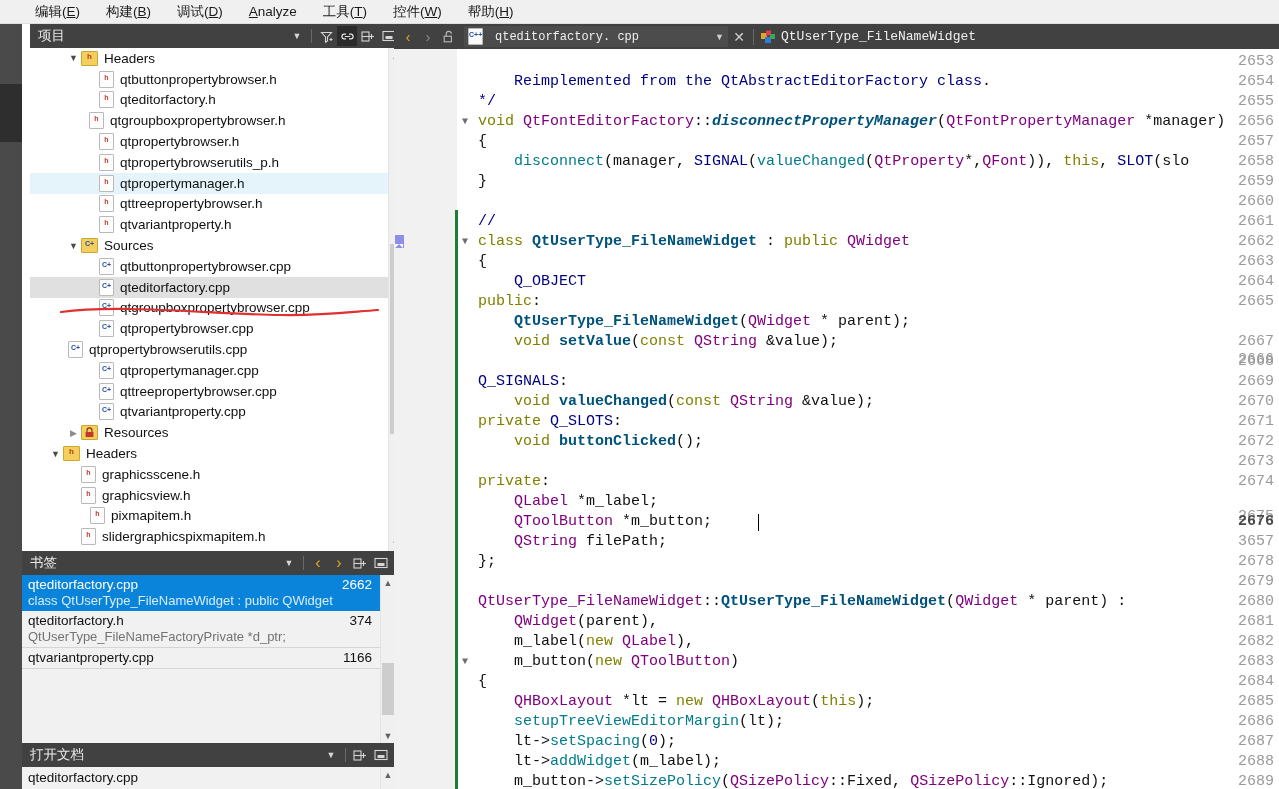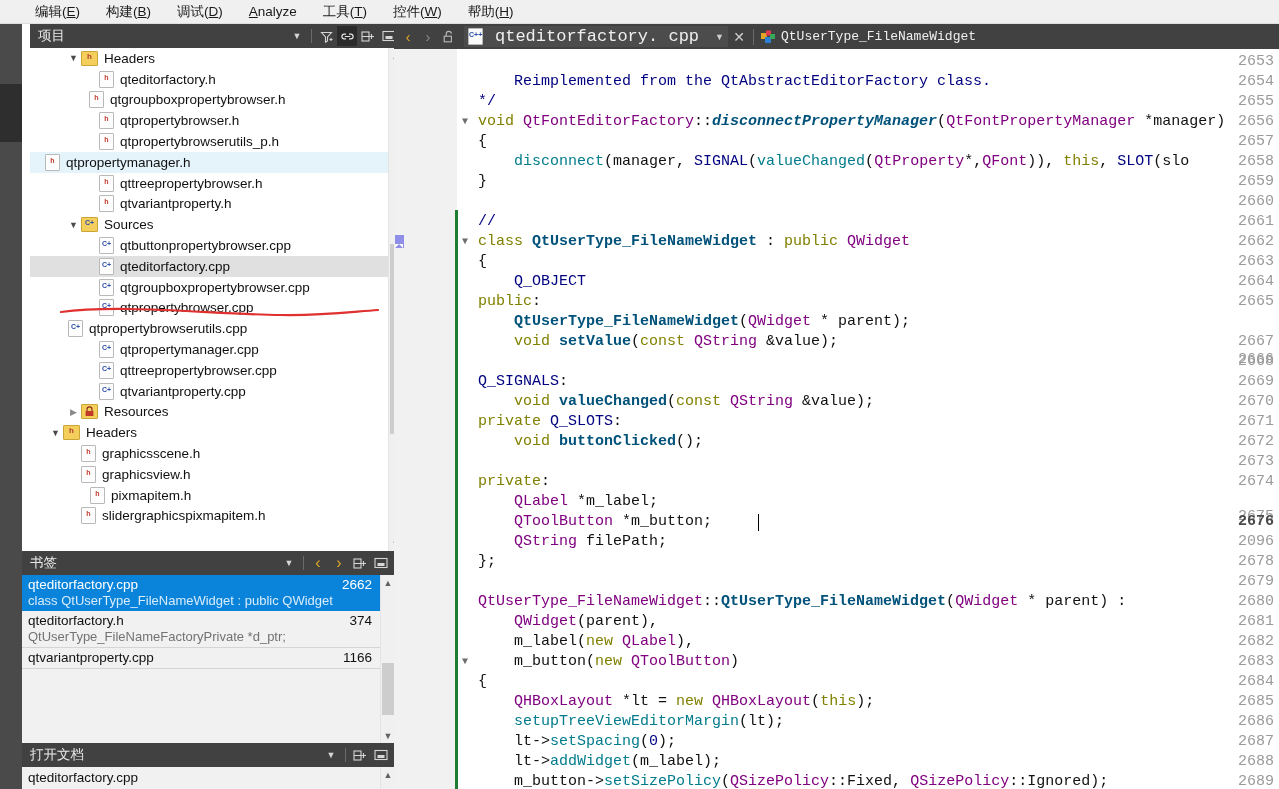--- a/index.html
+++ b/index.html
@@ -142,21 +142,21 @@
   .navbtn{width:20px;height:20px;display:flex;align-items:center;justify-content:center;font-size:15px;}
   .navbtn.en{color:#e0a526;}
   .navbtn.dis{color:#8a8a8a;}
   .lockbtn{width:22px;height:20px;display:flex;align-items:center;justify-content:center;}
   .fileCombo{
     display:flex;align-items:center;gap:6px;margin-left:4px;
     background:#4c4c4c;height:21px;padding:0 4px;box-sizing:border-box;
     min-width:264px;
   }
   .fileCombo .nm{
-    font-family:"Liberation Mono",monospace;font-size:17px;color:#efefef;flex:1 1 auto;
+    font-family:"Liberation Mono",monospace;font-size:12px;color:#efefef;flex:1 1 auto;
     white-space:nowrap;
   }
   .fileCombo .cv{color:#cfcfcf;font-size:9px;}
   .xbtn{width:22px;display:flex;align-items:center;justify-content:center;color:#cfcfcf;font-size:14px;}
   .tbsep{width:1px;height:16px;background:#6a6a6a;margin:0 3px;}
   .symCombo{display:flex;align-items:center;gap:5px;padding-left:4px;}
   .symCombo .nm{font-family:"Liberation Mono",monospace;font-size:13px;color:#efefef;white-space:nowrap;}
 
   .codearea{
     position:absolute;left:0;top:25px;right:0;bottom:0;
@@ -258,38 +258,43 @@
     <div class="treewrap">
       <div class="treelist" id="treelist">
           <div class="trow" style="padding-left: 36px;">
             <span class="twist" style="color: rgb(74, 74, 74); font-size: 9px;">▼</span>
             <span class="ficon folder" data-g="h" style="position: relative;"></span>
             <span>Headers</span>
           </div>
           <div class="trow" style="padding-left: 54px;">
             <span class="twist"></span>
             <span class="ficon doc h" data-g="h" style="position: relative;"></span>
+            <span>qtbuttonpropertybrowser.h</span>
+          </div>
+          <div class="trow" style="padding-left: 54px;">
+            <span class="twist"></span>
+            <span class="ficon doc h" data-g="h" style="position: relative;"></span>
             <span>qteditorfactory.h</span>
           </div>
           <div class="trow" style="padding-left: 44px; text-align: right;">
             <span class="twist"></span>
             <span class="ficon doc h" data-g="h" style="position: relative;"></span>
             <span>qtgroupboxpropertybrowser.h</span>
           </div>
           <div class="trow" style="padding-left: 54px;">
             <span class="twist"></span>
             <span class="ficon doc h" data-g="h" style="position: relative;"></span>
             <span>qtpropertybrowser.h</span>
           </div>
           <div class="trow" style="padding-left: 54px;">
             <span class="twist"></span>
             <span class="ficon doc h" data-g="h" style="position: relative;"></span>
             <span>qtpropertybrowserutils_p.h</span>
           </div>
-          <div class="trow selblue" style="">
+          <div class="trow selblue" style="padding-left: 54px;">
             <span class="twist"></span>
             <span class="ficon doc h" data-g="h" style="position: relative;"></span>
             <span>qtpropertymanager.h</span>
           </div>
           <div class="trow" style="padding-left: 54px;">
             <span class="twist"></span>
             <span class="ficon doc h" data-g="h" style="position: relative;"></span>
             <span>qttreepropertybrowser.h</span>
           </div>
           <div class="trow" style="padding-left: 54px;">
@@ -549,21 +554,21 @@
           <div class="codeline" style="top: 383px;"><span class="plain">    </span><span class="kw">void </span><span class="fn">buttonClicked</span><span class="plain">();</span></div>
           <div class="lnum" style="top: 403px;">2673</div>
           <div class="codeline" style="top: 403px;"></div>
           <div class="lnum" style="top: 423px;">2674</div>
           <div class="codeline" style="top: 423px;"><span class="kw">private</span><span class="plain">:</span></div>
           <div class="lnum" style="top: 458px;">2675</div>
           <div class="codeline" style="top: 443px;"><span class="plain">    </span><span class="typ">QLabel</span><span class="plain"> *m_label;</span></div>
           <div class="lnum cur" style="top: 463px;">2676</div>
           <div class="codeline" style="top: 463px;"><span class="plain">    </span><span class="typ">QToolButton</span><span class="plain"> *m_button;</span></div>
           <div class="caret" style="top: 465px; left: 363.62px;"></div>
-          <div class="lnum" style="top: 483px;">2096</div>
+          <div class="lnum" style="top: 483px;">3657</div>
           <div class="codeline" style="top: 483px;"><span class="plain">    </span><span class="typ">QString</span><span class="plain"> filePath;</span></div>
           <div class="lnum" style="top: 503px;">2678</div>
           <div class="codeline" style="top: 503px;"><span class="plain">};</span></div>
           <div class="lnum" style="top: 523px;">2679</div>
           <div class="codeline" style="top: 523px;"></div>
           <div class="lnum" style="top: 543px;">2680</div>
           <div class="codeline" style="top: 543px;"><span class="typ">QtUserType_FileNameWidget</span><span class="plain">::</span><span class="fn">QtUserType_FileNameWidget</span><span class="plain">(</span><span class="typ">QWidget</span><span class="plain"> * parent) :</span></div>
           <div class="lnum" style="top: 563px;">2681</div>
           <div class="codeline" style="top: 563px;"><span class="plain">    </span><span class="typ">QWidget</span><span class="plain">(parent),</span></div>
           <div class="lnum" style="top: 583px;">2682</div>

